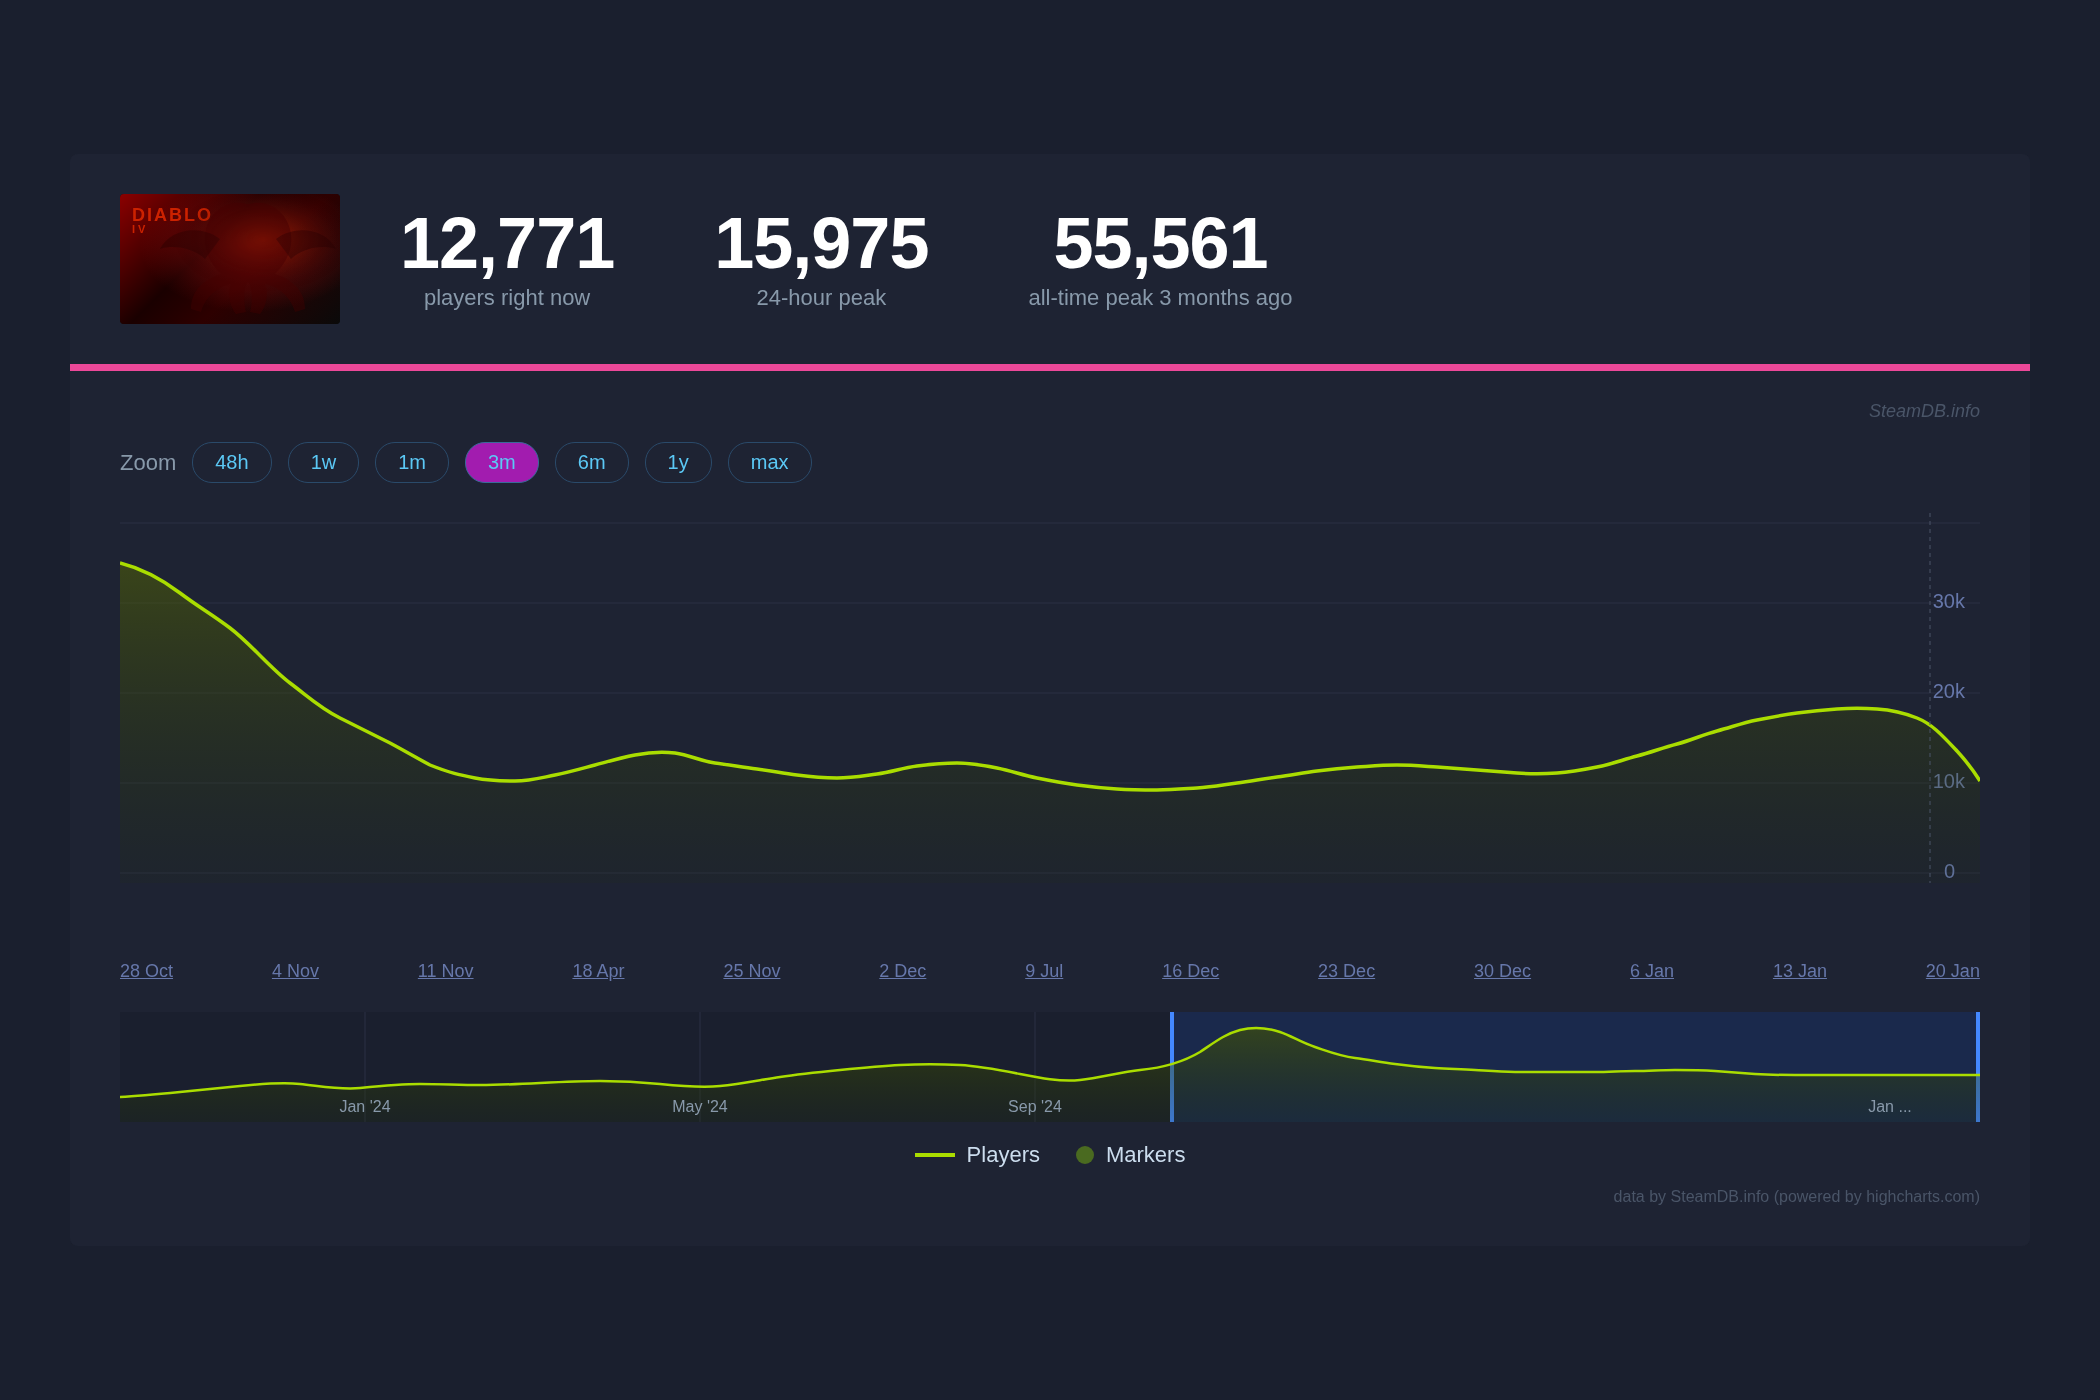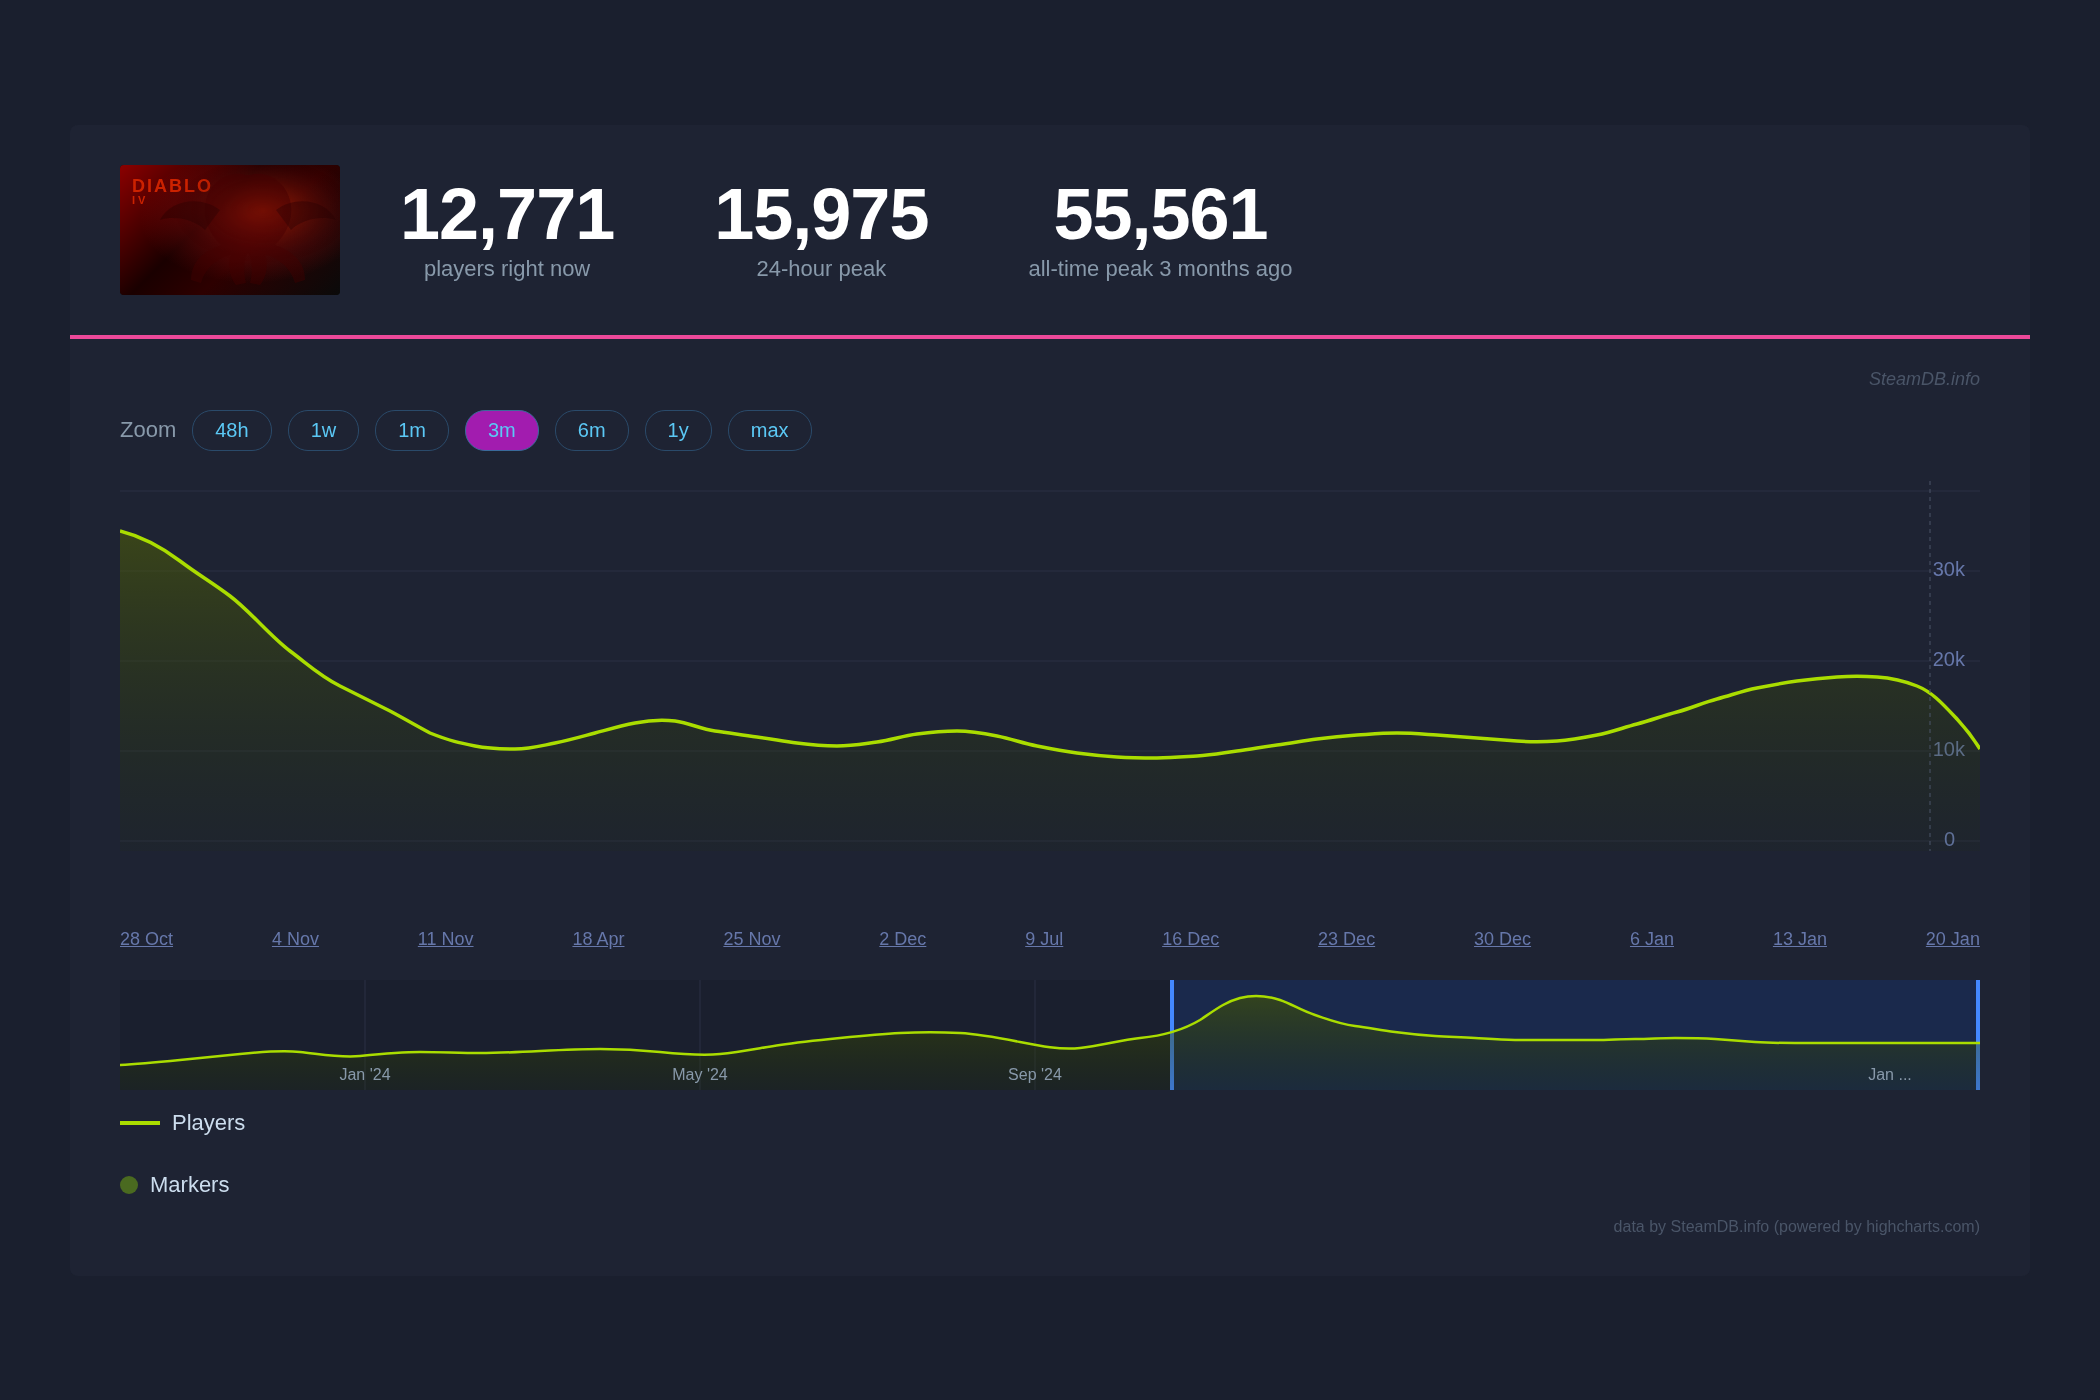--- a/index.html
+++ b/index.html
@@ -19,21 +19,21 @@
       border-radius: 8px;
       overflow: hidden;
     }
     
     .header {
       display: flex;
       align-items: center;
       padding: 40px 50px;
       gap: 60px;
       background: #1e2333;
-      border-bottom: 4px solid #ec4899;
+      border-bottom: 7px solid #ec4899;
     }
     .game-thumb {
       width: 220px;
       height: 130px;
       flex-shrink: 0;
       border-radius: 4px;
       overflow: hidden;
       position: relative;
       background: #0a0a0a;
     }
@@ -145,25 +145,24 @@
       position: relative;
       margin-top: 0;
     }
     .mini-chart-svg {
       width: 100%;
       height: 100%;
     }
     
     .legend {
       display: flex;
-      align-items: flex-start;
+      align-items: center;
       justify-content: center;
       gap: 36px;
       padding: 20px 0 10px 0;
-      flex-direction: column;
     }
     .legend-item {
       display: flex;
       align-items: center;
       gap: 12px;
       font-size: 22px;
       color: #ccddee;
     }
     .legend-line {
       width: 40px;

